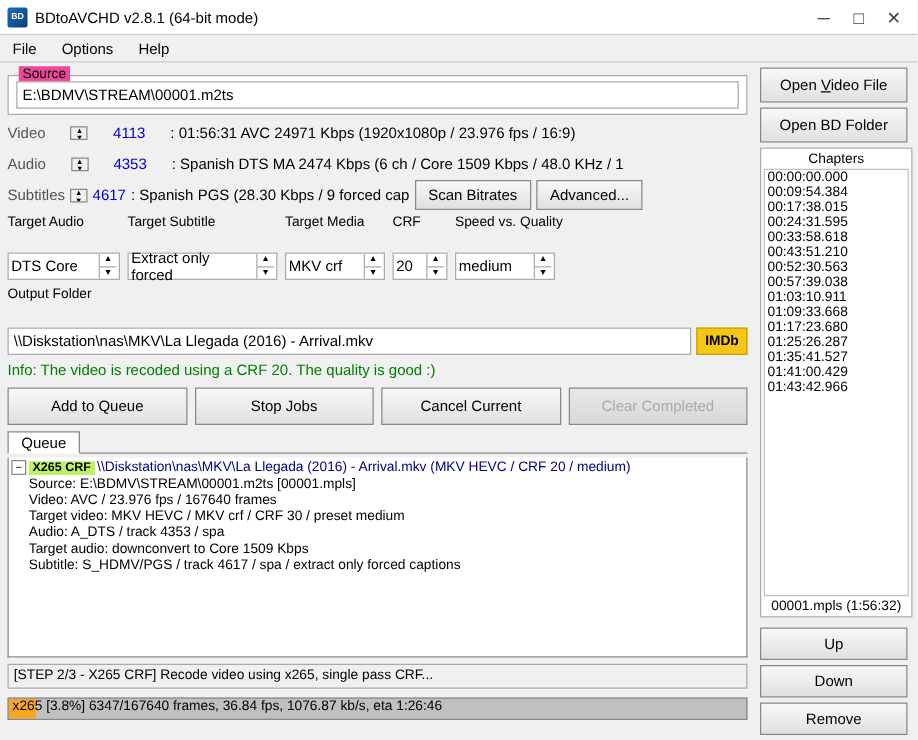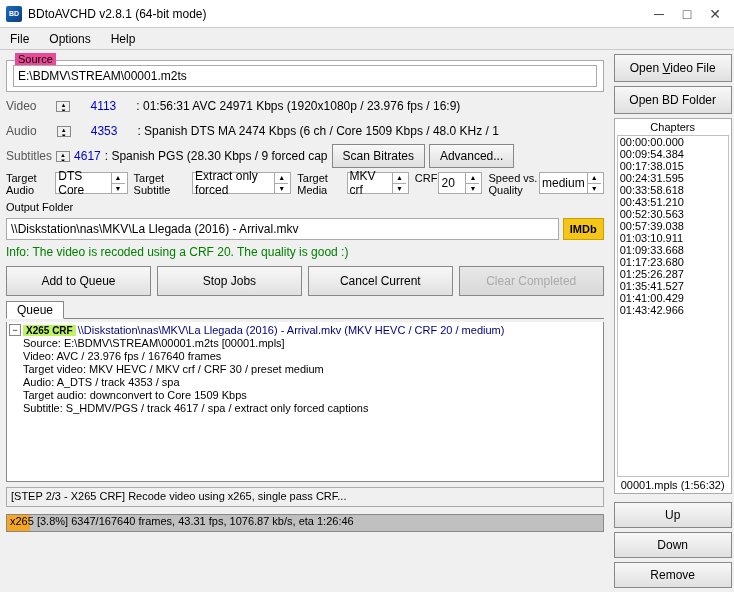--- a/index.html
+++ b/index.html
@@ -143,22 +143,22 @@
       white-space: nowrap;
     }
     .btn-small:disabled { color: #999; background: #e8e8e8; cursor: default; }
     .target-row {
       display: flex;
       gap: 6px;
       margin-top: 2px;
     }
     .target-group {
       display: flex;
-      flex-direction: row;
-      gap: 1px;
+      flex-direction: column;
+      gap: 18px;
     }
     .target-label {
       font-size: 11px;
       color: #000;
     }
     .target-select {
       display: flex;
       align-items: center;
       border: 1px solid #aaa;
       background: white;
@@ -171,21 +171,21 @@
       flex: 1;
     }
     .target-spinner {
       width: 14px; height: 20px;
       border-left: 1px solid #aaa;
       display: flex; flex-direction: column;
     }
     .output-row {
       display: flex;
       gap: 4px;
-      margin-top: 2px;
+      margin-top: 18px;
     }
     .output-input {
       flex: 1;
       border: 1px solid #aaa;
       padding: 2px 4px;
       font-size: 12px;
       height: 22px;
       background: white;
     }
     .imdb-btn {
@@ -536,21 +536,21 @@
         <div class="queue-detail">Subtitle: S_HDMV/PGS / track 4617 / spa / extract only forced captions</div>
       </div>
     </div>
 
     <div class="status-bar">[STEP 2/3 - X265 CRF] Recode video using x265, single pass CRF...</div>
 
     <div class="progress-wrapper">
       <div class="progress-bar-container">
         <div class="progress-bar-fill" id="progress-fill" style="width: 3.8%;"></div>
       </div>
-      <div class="progress-text" style="position:absolute;top:0;left:0;height:18px;display:flex;align-items:center;">x265 [3.8%] 6347/167640 frames, 43.31 fps, 1076.87 kb/s, eta 1:26:46</div>
+      <div class="progress-text" style="position:absolute;top:0;left:0;height:18px;display:flex;align-items:center;">x265 [3.8%] 6347/167640 frames, 36.84 fps, 1076.87 kb/s, eta 1:26:46</div>
     </div>
 
   </div>
 
   <div class="right-panel">
     <button class="right-btn">Open <u>V</u>ideo File</button>
     <button class="right-btn">
       <span>Open BD Folder</span>
     </button>
 

